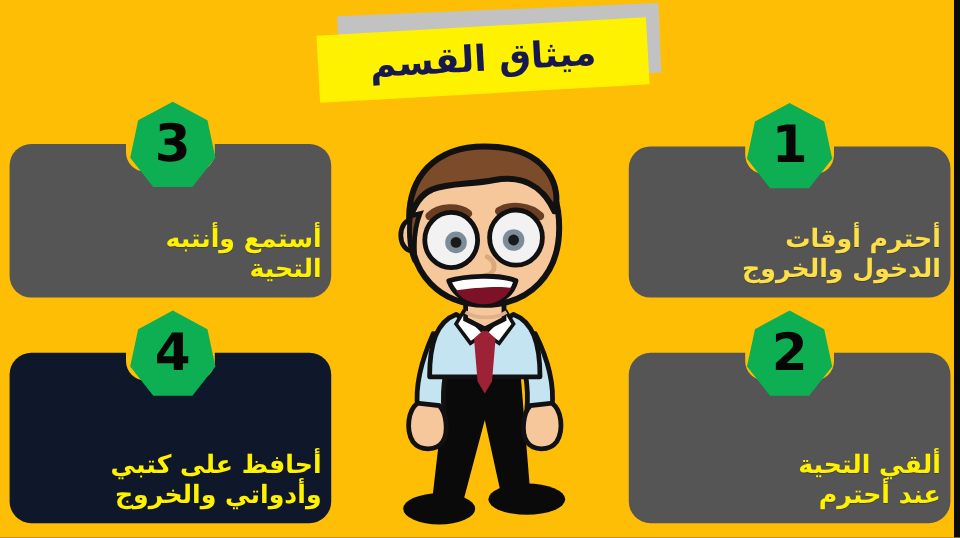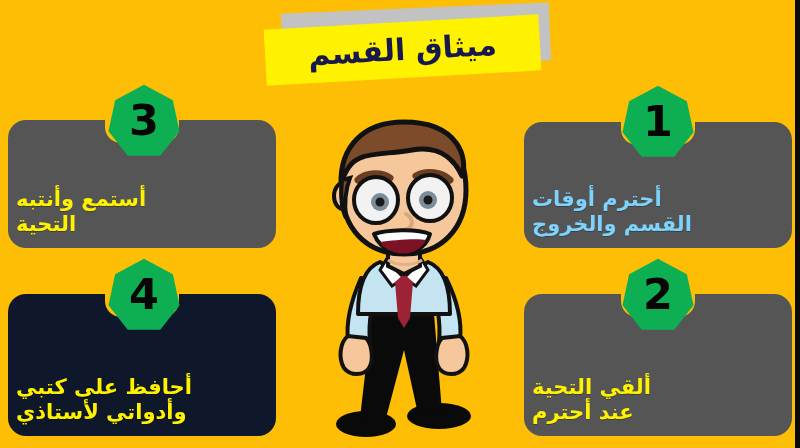--- a/index.html
+++ b/index.html
@@ -95,21 +95,21 @@
     background: #FDBE05;
     border-bottom-left-radius: 16px;
     border-bottom-right-radius: 16px;
     z-index: 11;
   }
   .card-text {
     position: absolute;
     left: 8px;
     right: 8px;
     bottom: 10px;
-    text-align: left;
+    text-align: right;
     color: #FFF200;
     font-weight: bold;
     font-size: 21px;
     line-height: 1.22;
     direction: rtl;
     text-shadow: 0 1px 0 rgba(0,0,0,0.25);
   }
   .badge {
     position: absolute;
     width: 74px;
@@ -162,23 +162,23 @@
 <div id="poster" style="background: rgb(253, 190, 5);">
 
   <div class="title-wrap">
     <div class="banner-shadow" style="background: rgb(194, 194, 194);"></div>
     <div class="banner-front" style="background: rgb(255, 242, 0);"></div>
     <div class="banner-text" style="color: rgb(22, 24, 78);">ميثاق القسم</div>
   </div>
 
   <div class="card" id="card-1" style="background: rgb(85, 85, 85);">
     <div class="card-notch" style="background: rgb(253, 190, 5);"></div>
-    <div class="card-text" style="color: #7dd3fc;">
+    <div class="card-text" style="color: #fde047;">
       <div>أحترم أوقات</div>
-      <div>القسم والخروج</div>
+      <div>الدخول والخروج</div>
     </div>
   </div>
   <div class="badge" id="badge-1">
     <svg viewBox="0 0 100 100">
       <polygon points="50,1 89,22 98,64 72,97 28,97 2,64 11,22" fill="#0DAF52"></polygon>
     </svg>
     <div class="badge-num" style="color: rgb(6, 6, 6);">1</div>
   </div>
 
   <div class="card" id="card-2" style="background: rgb(85, 85, 85);">
@@ -206,21 +206,21 @@
     <svg viewBox="0 0 100 100">
       <polygon points="50,1 89,22 98,64 72,97 28,97 2,64 11,22" fill="#0DAF52"></polygon>
     </svg>
     <div class="badge-num" style="color: rgb(6, 6, 6);">3</div>
   </div>
 
   <div class="card" id="card-4" style="background: #0f172a;">
     <div class="card-notch" style="background: rgb(253, 190, 5);"></div>
     <div class="card-text" style="color: rgb(255, 242, 0);">
       <div>أحافظ على كتبي</div>
-      <div>وأدواتي لأستاذي</div>
+      <div>وأدواتي والخروج</div>
     </div>
   </div>
   <div class="badge" id="badge-4">
     <svg viewBox="0 0 100 100">
       <polygon points="50,1 89,22 98,64 72,97 28,97 2,64 11,22" fill="#0DAF52"></polygon>
     </svg>
     <div class="badge-num" style="color: rgb(6, 6, 6);">4</div>
   </div>
 
   <div id="character">

